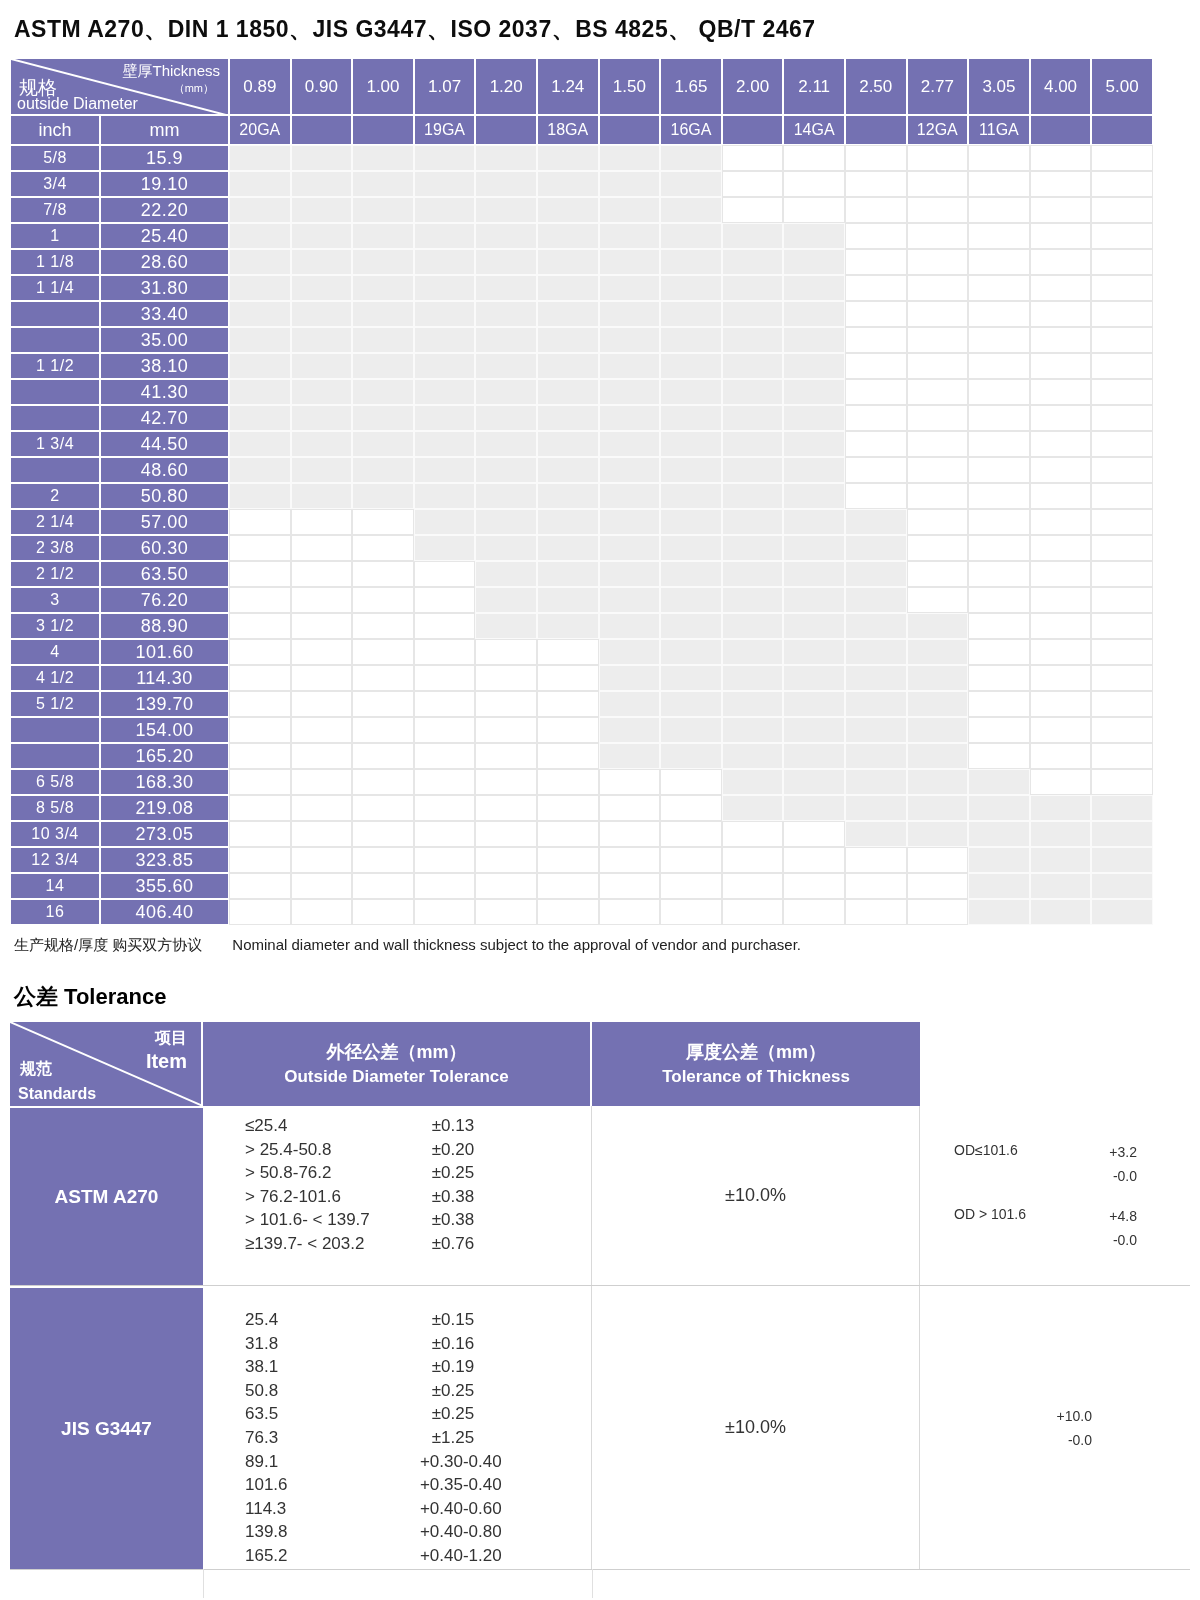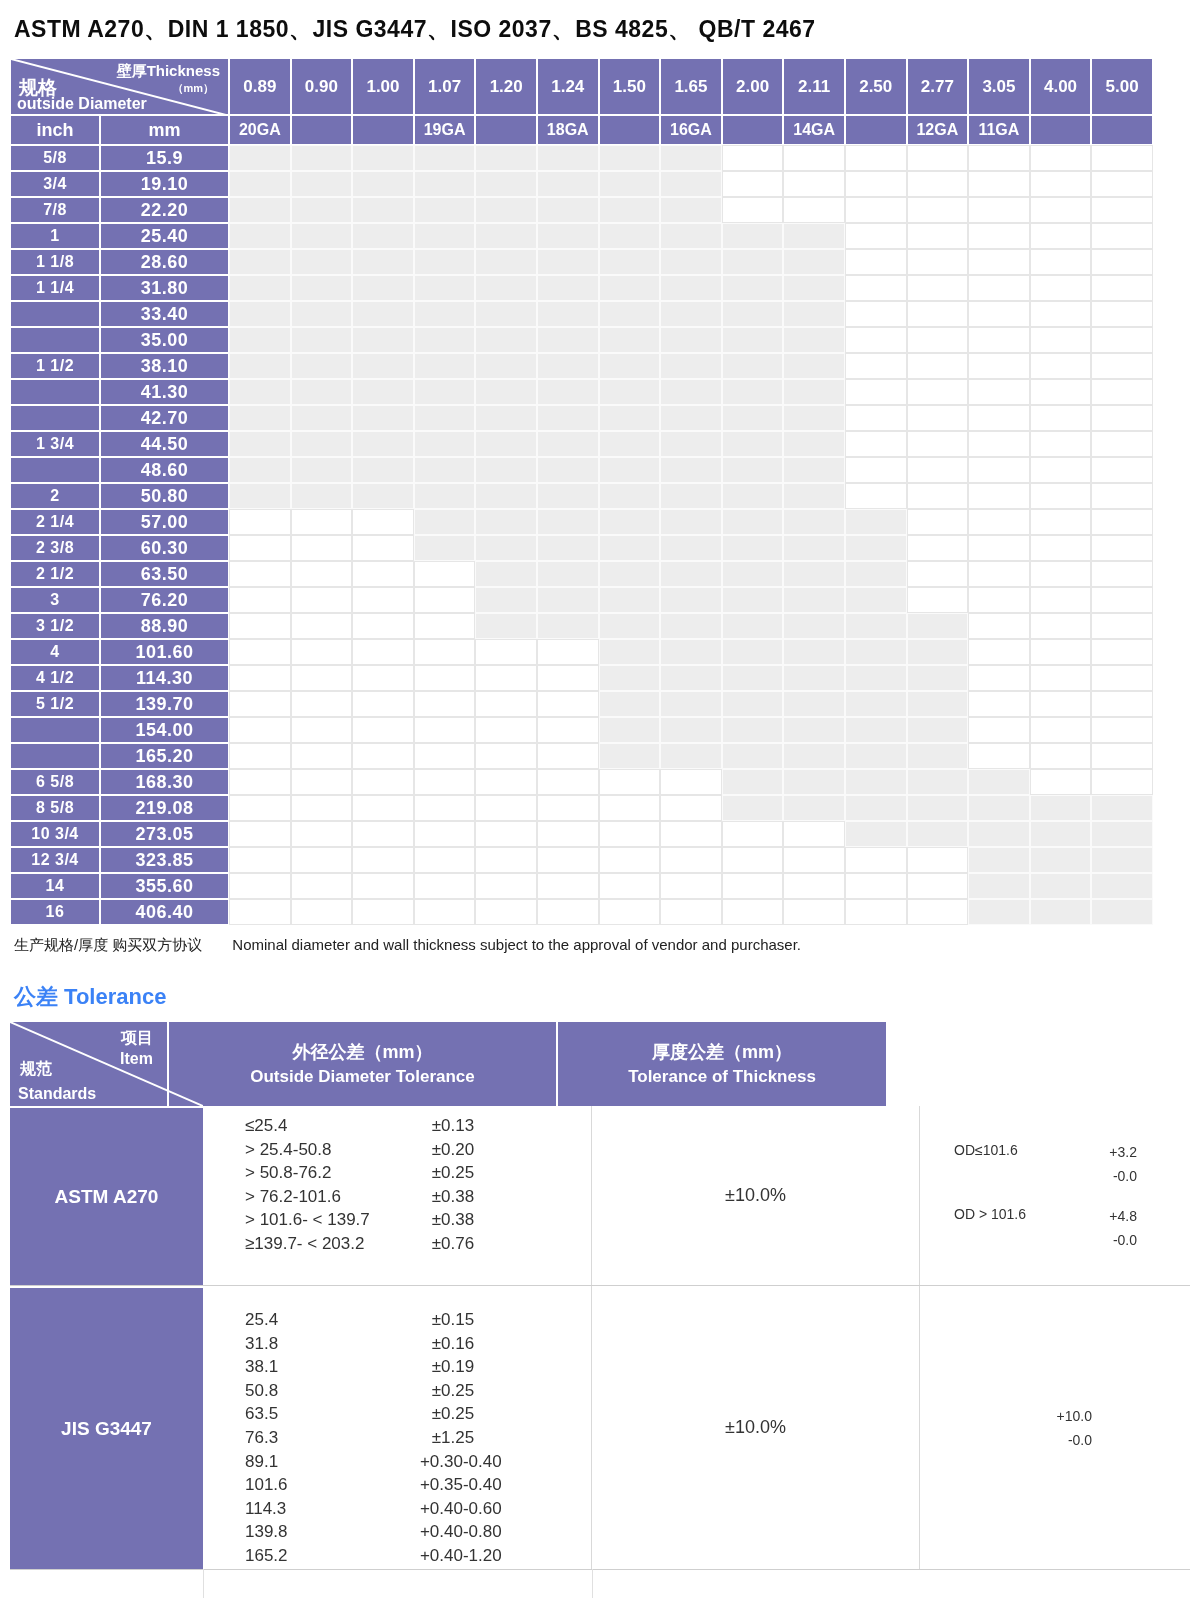--- a/index.html
+++ b/index.html
@@ -9,21 +9,20 @@
   }
   .abs{position:absolute;}
   #title{left:14px;top:14px;font-size:23px;font-weight:bold;letter-spacing:.5px;color:#0d0d0d;}
 
   
   #size-grid{
     left:10px;top:58px;display:grid;box-sizing:border-box;
     grid-template-columns:90px 129px repeat(15,61.6px);
     grid-template-rows:57px 30px repeat(30,26px);
     background:#ec4899;
-    font-weight:bold;
   }
   #size-grid div{box-sizing:border-box;}
   .pc{background:#7471b2;border:1.5px solid #ffffff;color:#fff;
       display:flex;align-items:center;justify-content:center;}
   .gc{background:#ededed;border:1px solid #fafafa;}
   .wc{background:#ffffff;border:1px solid #e6e6e6;}
   .th-cell{font-size:17px;}
   .ga-cell{font-size:16px;}
   .inch-cell{font-size:16px;letter-spacing:.5px;}
   .mm-cell{font-size:18px;letter-spacing:.5px;}
@@ -33,34 +32,34 @@
   #corner-cell{grid-column:1 / 3;position:relative;background:#7471b2;border:1.5px solid #fff;color:#fff;}
   #corner-cell svg{position:absolute;left:0;top:0;}
   .c-tl1{position:absolute;right:8px;top:3px;font-size:15px;}
   .c-tl2{position:absolute;right:14px;top:22px;font-size:11px;}
   .c-bl1{position:absolute;left:8px;top:16px;font-size:19px;}
   .c-bl2{position:absolute;left:6px;bottom:1px;font-size:16px;}
 
   
   #footnote{left:14px;top:936px;font-size:15px;color:#222;white-space:nowrap;}
   #footnote .cn{margin-right:30px;}
-  #tol-heading{left:14px;top:982px;font-size:22px;font-weight:bold;color:#3b82f6;}
+  #tol-heading{left:14px;top:982px;font-size:22px;font-weight:bold;color:#000000;}
 
   
   #tol-table{left:10px;top:1022px;width:1180px;}
   #tol-head{display:flex;height:84px;}
   #tol-head .hc{background:#7471b2;color:#fff;border-right:2px solid #fff;
      display:flex;flex-direction:column;align-items:center;justify-content:center;box-sizing:border-box;}
   #tol-head .hc:last-child{border-right:none;}
   .hc .cn{font-size:18px;font-weight:bold;line-height:26px;}
   .hc .en{font-size:17px;font-weight:bold;line-height:24px;}
-  #tol-corner{width:159px;position:relative;background:#7471b2;}
+  #tol-corner{width:193px;position:relative;background:#7471b2;}
   #tol-corner svg{position:absolute;left:0;top:0;}
   .t-item1{position:absolute;right:14px;top:6px;font-size:16px;font-weight:bold;color:#fff;}
-  .t-item2{position:absolute;right:14px;top:28px;font-size:16px;font-weight:bold;color:#fff;}
+  .t-item2{position:absolute;right:14px;top:28px;font-size:20px;font-weight:bold;color:#fff;}
   .t-std1{position:absolute;left:10px;bottom:26px;font-size:16px;font-weight:bold;color:#fff;}
   .t-std2{position:absolute;left:8px;bottom:3px;font-size:16px;font-weight:bold;color:#fff;}
 
   .tol-row{display:flex;border-bottom:1px solid #cfcfcf;}
   .tol-row .std{width:193px;background:#7471b2;color:#fff;font-size:19px;font-weight:bold;
       display:flex;align-items:center;justify-content:center;border-top:2px solid #fff;box-sizing:border-box;}
   .tol-row .od{width:389px;box-sizing:border-box;border-right:1px solid #d9d9d9;
       display:flex;flex-direction:column;justify-content:flex-start;}
   .tol-row .th{width:328px;box-sizing:border-box;border-right:1px solid #d9d9d9;
       display:flex;align-items:center;justify-content:center;font-size:18px;color:#333;}

